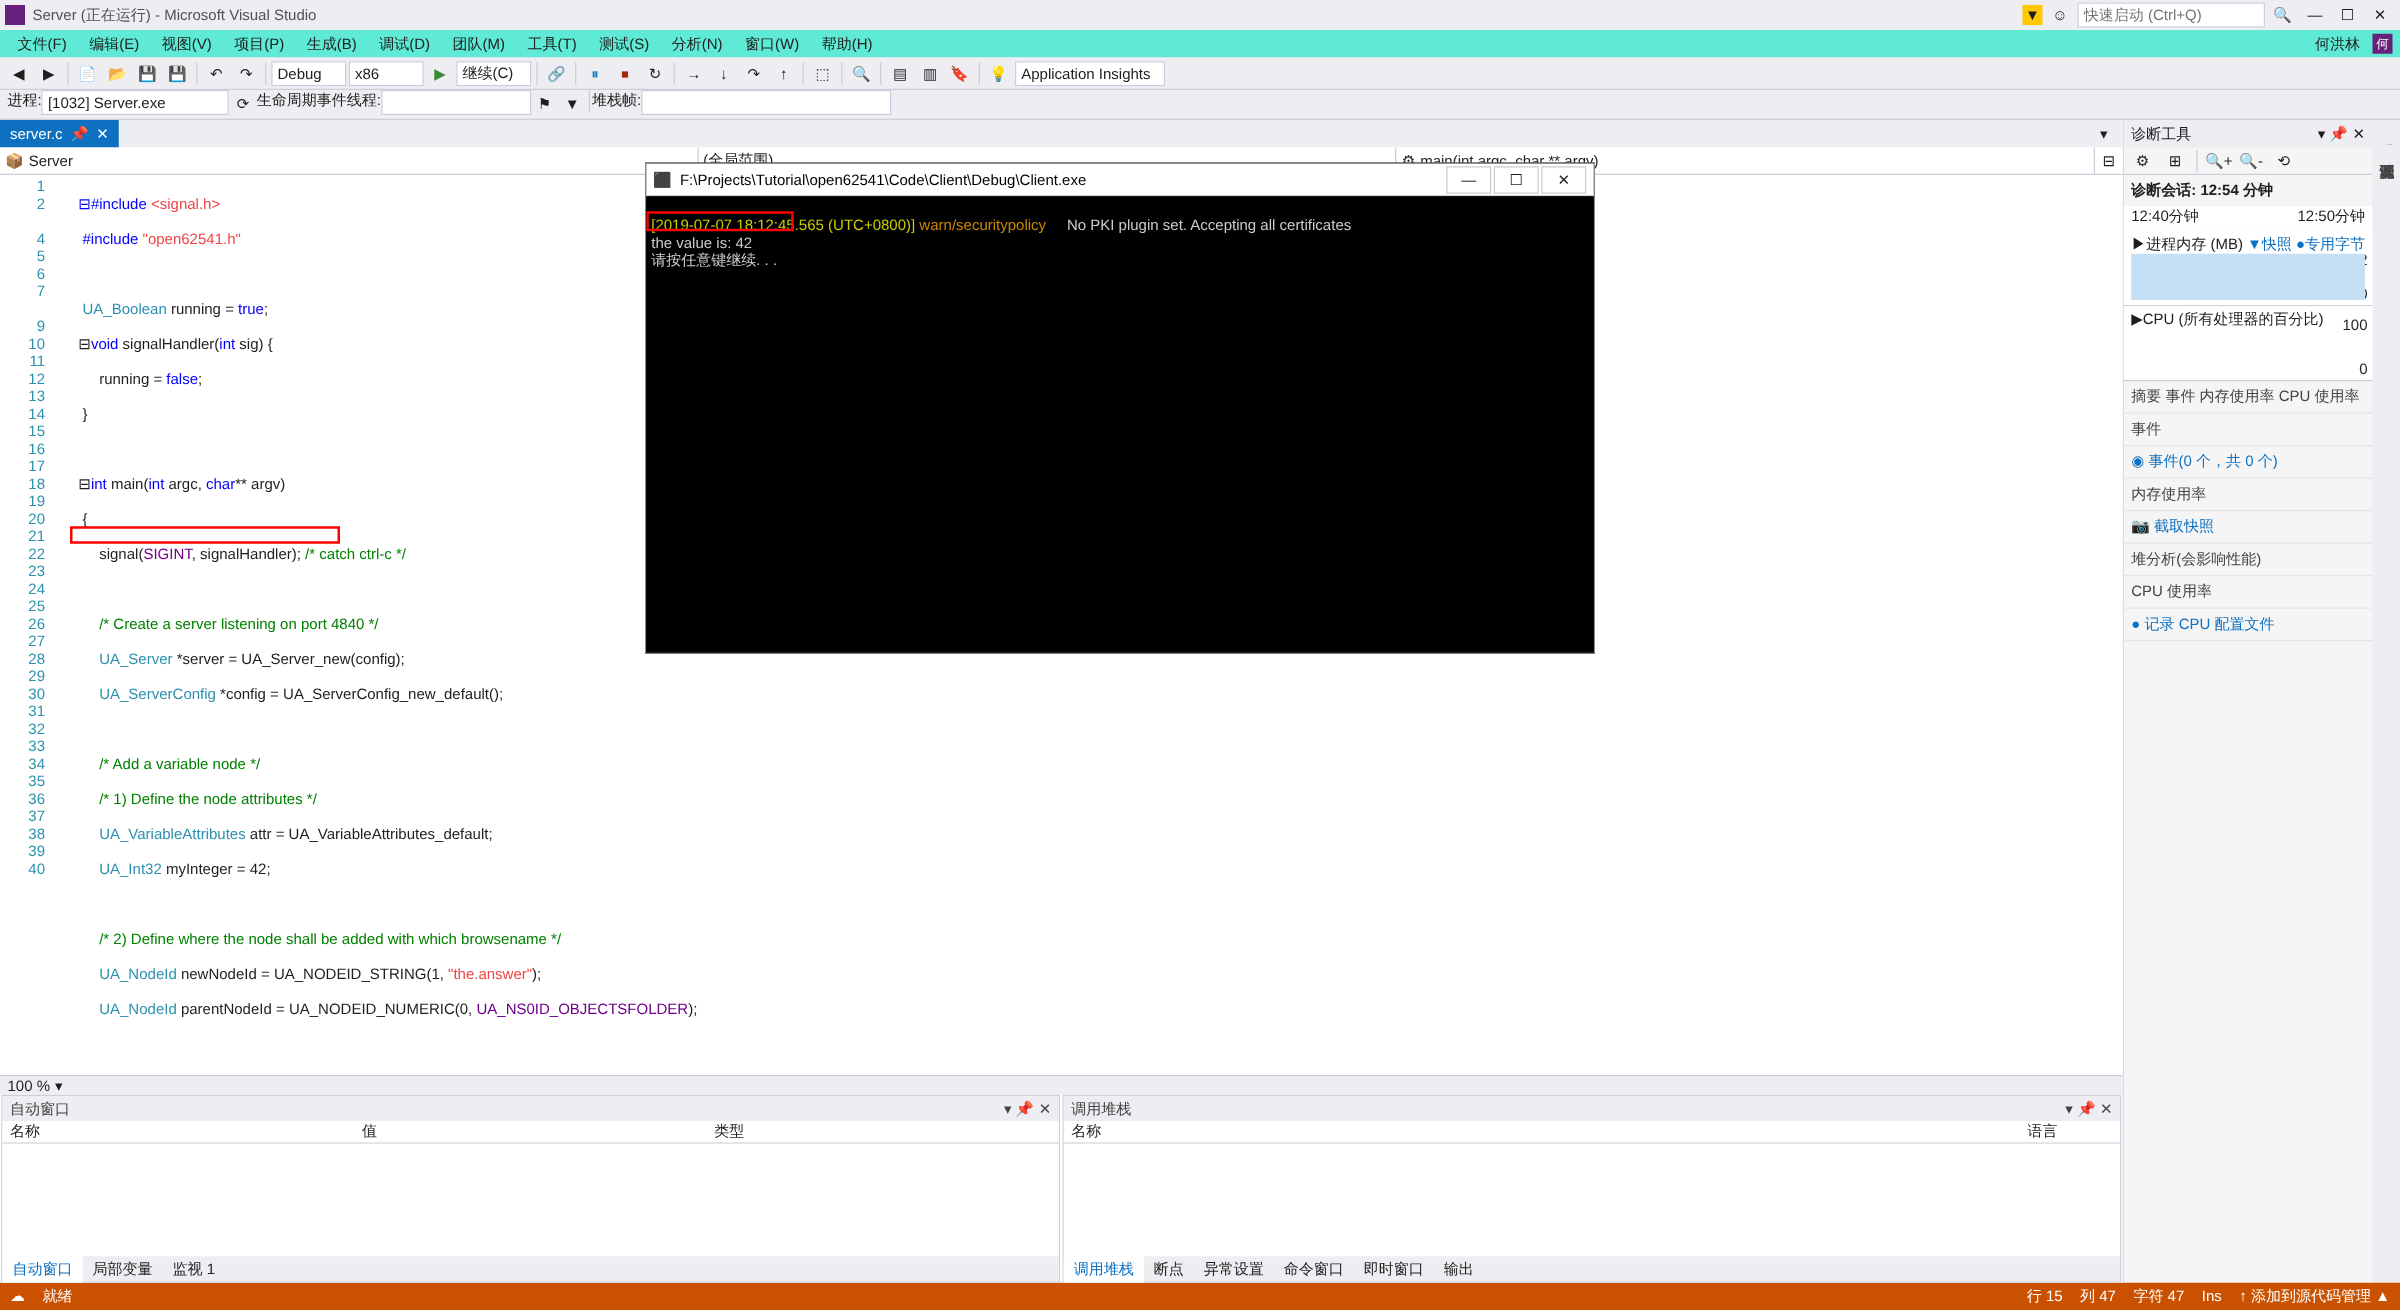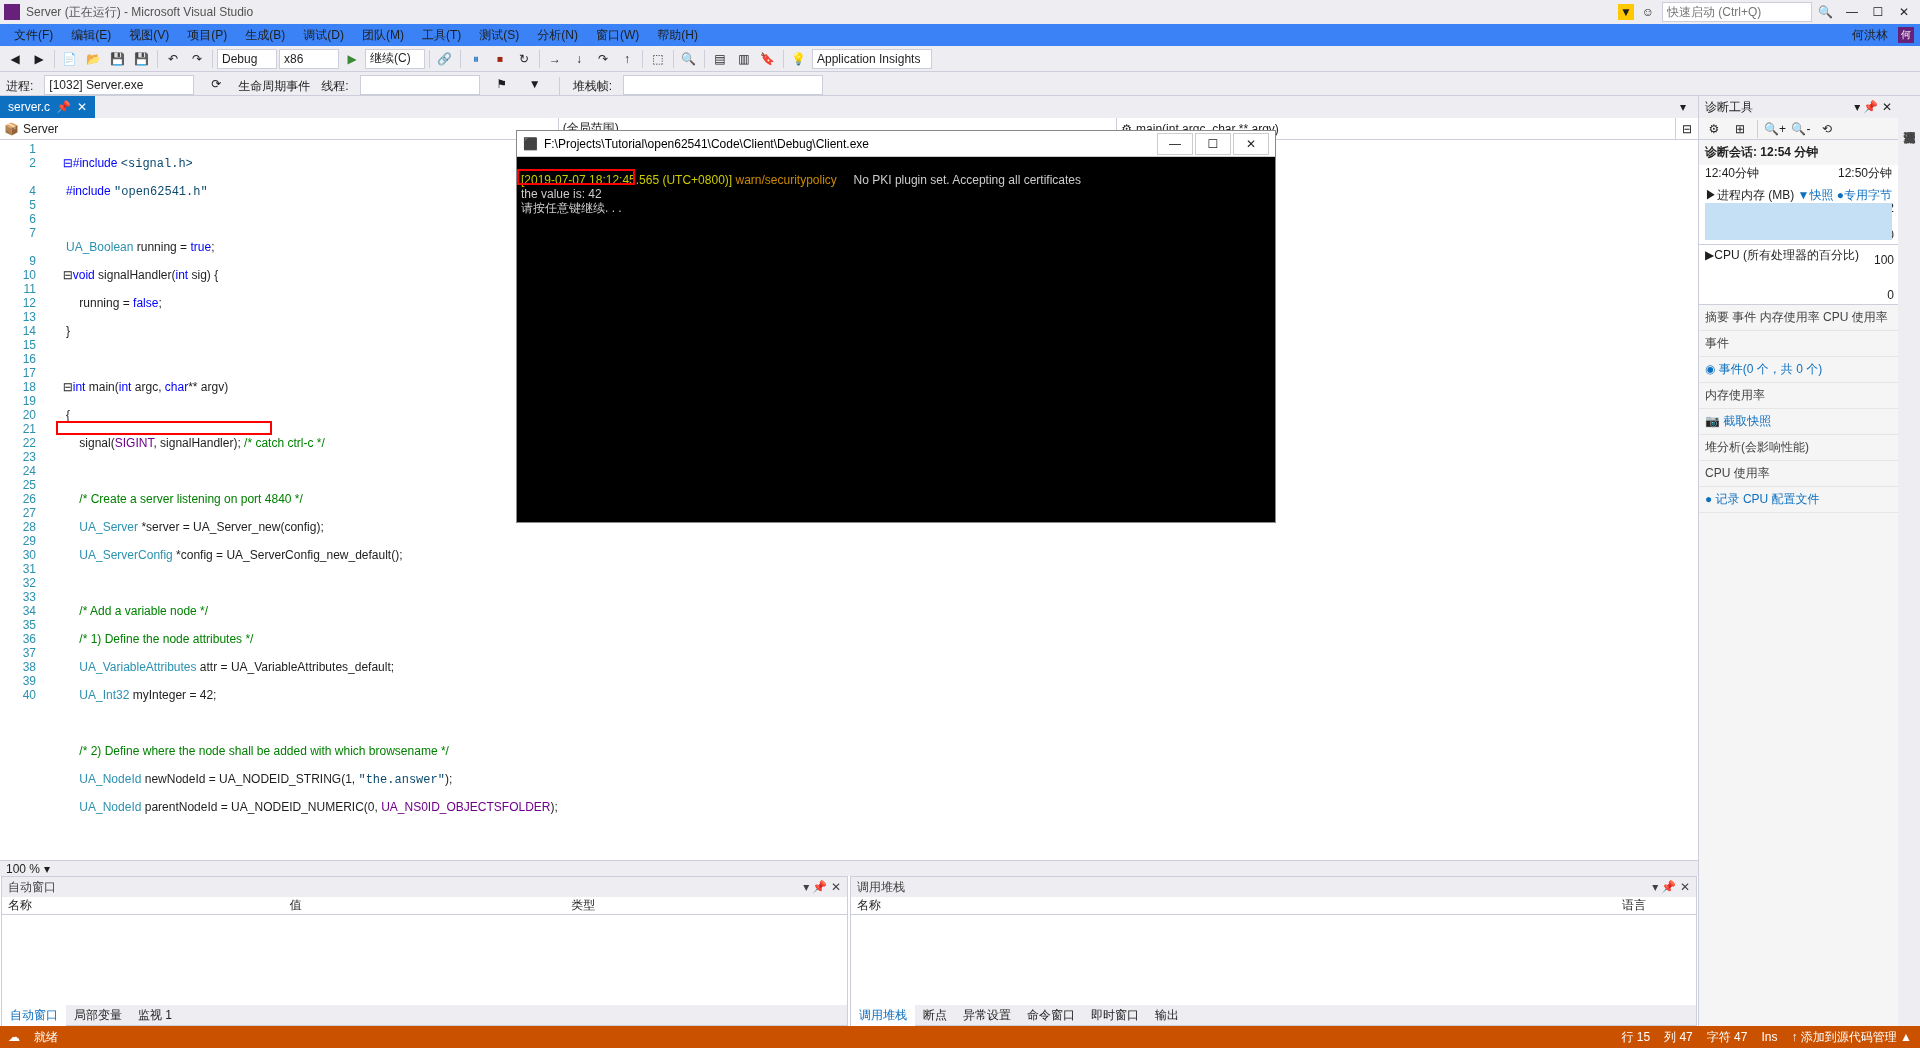--- a/index.html
+++ b/index.html
@@ -5,47 +5,47 @@
 * { margin:0; padding:0; box-sizing:border-box; font-family:"Microsoft YaHei","Segoe UI",sans-serif; font-size:12px; }
 body { background:#eeeef2; color:#1e1e1e; overflow:hidden; width:1920px; height:1048px; }
 .title-bar { height:24px; background:#eeeef2; display:flex; align-items:center; padding:0 4px; }
 .title-bar .vs-icon { width:16px; height:16px; background:#68217a; margin-right:6px; }
 .title-text { color:#525252; flex:1; }
 .sys-btns { display:flex; gap:2px; align-items:center; }
 .sys-btn { width:24px; height:20px; display:flex; align-items:center; justify-content:center; color:#1e1e1e; }
 .flag-icon { width:16px; height:16px; background:#ffc800; display:flex; align-items:center; justify-content:center; }
 .user-badge { width:16px; height:16px; background:#68217a; color:#fff; display:flex; align-items:center; justify-content:center; font-size:10px; }
 .quick-launch { width:150px; height:20px; border:1px solid #cccedb; background:#fff; padding:0 4px; color:#717171; display:flex; align-items:center; }
-.menu-bar { height:22px; background:#3b82f6; display:flex; align-items:center; padding:0 6px; gap:2px; }
+.menu-bar { height:22px; background:#5eead4; display:flex; align-items:center; padding:0 6px; gap:2px; }
 .menu-item { padding:2px 8px; color:#1e1e1e; }
 .menu-right { margin-left:auto; color:#1e1e1e; padding-right:8px; }
 .toolbar { height:26px; background:#eeeef2; border-bottom:1px solid #cccedb; display:flex; align-items:center; padding:0 4px; gap:2px; }
 .tb-btn { width:22px; height:22px; display:flex; align-items:center; justify-content:center; color:#1e1e1e; }
 .tb-sep { width:1px; height:18px; background:#cccedb; margin:0 2px; }
 .tb-combo { height:20px; border:1px solid #cccedb; background:#fff; padding:0 4px; display:flex; align-items:center; min-width:60px; }
 .tb-combo.wide { min-width:120px; }
-.process-bar { height:24px; background:#eeeef2; border-bottom:1px solid #cccedb; display:flex; align-items:flex-end; padding:0 6px; gap:11px; }
+.process-bar { height:24px; background:#eeeef2; border-bottom:1px solid #cccedb; display:flex; align-items:flex-start; padding:0 6px; gap:0; }
 .plabel { color:#1e1e1e; }
 .main { display:flex; height:calc(100% - 24px - 22px - 26px - 24px - 22px); }
 .editor-area { flex:1; display:flex; flex-direction:column; background:#fff; position:relative; }
 .tab-strip { height:22px; background:#eeeef2; display:flex; align-items:flex-end; }
 .tab { height:22px; background:#0e70c0; color:#fff; padding:0 8px; display:flex; align-items:center; gap:6px; }
 .tab .pin { color:#fff; }
 .tab .close { color:#fff; }
 .nav-bar { height:22px; background:#fff; border-bottom:1px solid #cccedb; display:flex; align-items:center; }
 .nav-combo { flex:1; border-right:1px solid #cccedb; padding:0 4px; display:flex; align-items:center; gap:4px; height:100%; }
 .code-body { flex:1; display:flex; overflow:hidden; background:#fff; font-family:Consolas,monospace; position:relative; }
 .gutter { width:42px; background:#fff; text-align:right; padding:2px 6px 2px 2px; color:#2b91af; font-family:Consolas,monospace; }
 .gutter div { height:14px; line-height:14px; }
 .fold-col { width:14px; background:#fff; }
 .code-lines { flex:1; padding:2px 0; white-space:pre; font-family:Consolas,monospace; line-height:14px; }
 .code-lines div { height:14px; }
 .kw { color:#0000ff; }
 .type { color:#2b91af; }
-.str { color:#0c4a6e;font-family:Liberation Mono, monospace; }
+.str { color:#ef4444; }
 .com { color:#008000; }
 .mac { color:#6f008a; }
 .red-box { position:absolute; border:2px solid red; pointer-events:none; }
 .zoom-ind { height:16px; background:#eeeef2; border-top:1px solid #cccedb; padding:0 6px; display:flex; align-items:center; }
 .bottom-panels { height:150px; display:flex; }
 .panel { flex:1; border:1px solid #cccedb; background:#fff; display:flex; flex-direction:column; margin:0 1px; }
 .panel-head { height:20px; background:#eeeef2; display:flex; align-items:center; padding:0 6px; color:#444; justify-content:space-between; }
 .panel-cols { height:18px; background:#fff; border-bottom:1px solid #cccedb; display:flex; color:#1e1e1e; }
 .panel-cols span { flex:1; padding:0 6px; }
 .panel-body { flex:1; background:#fff; }

